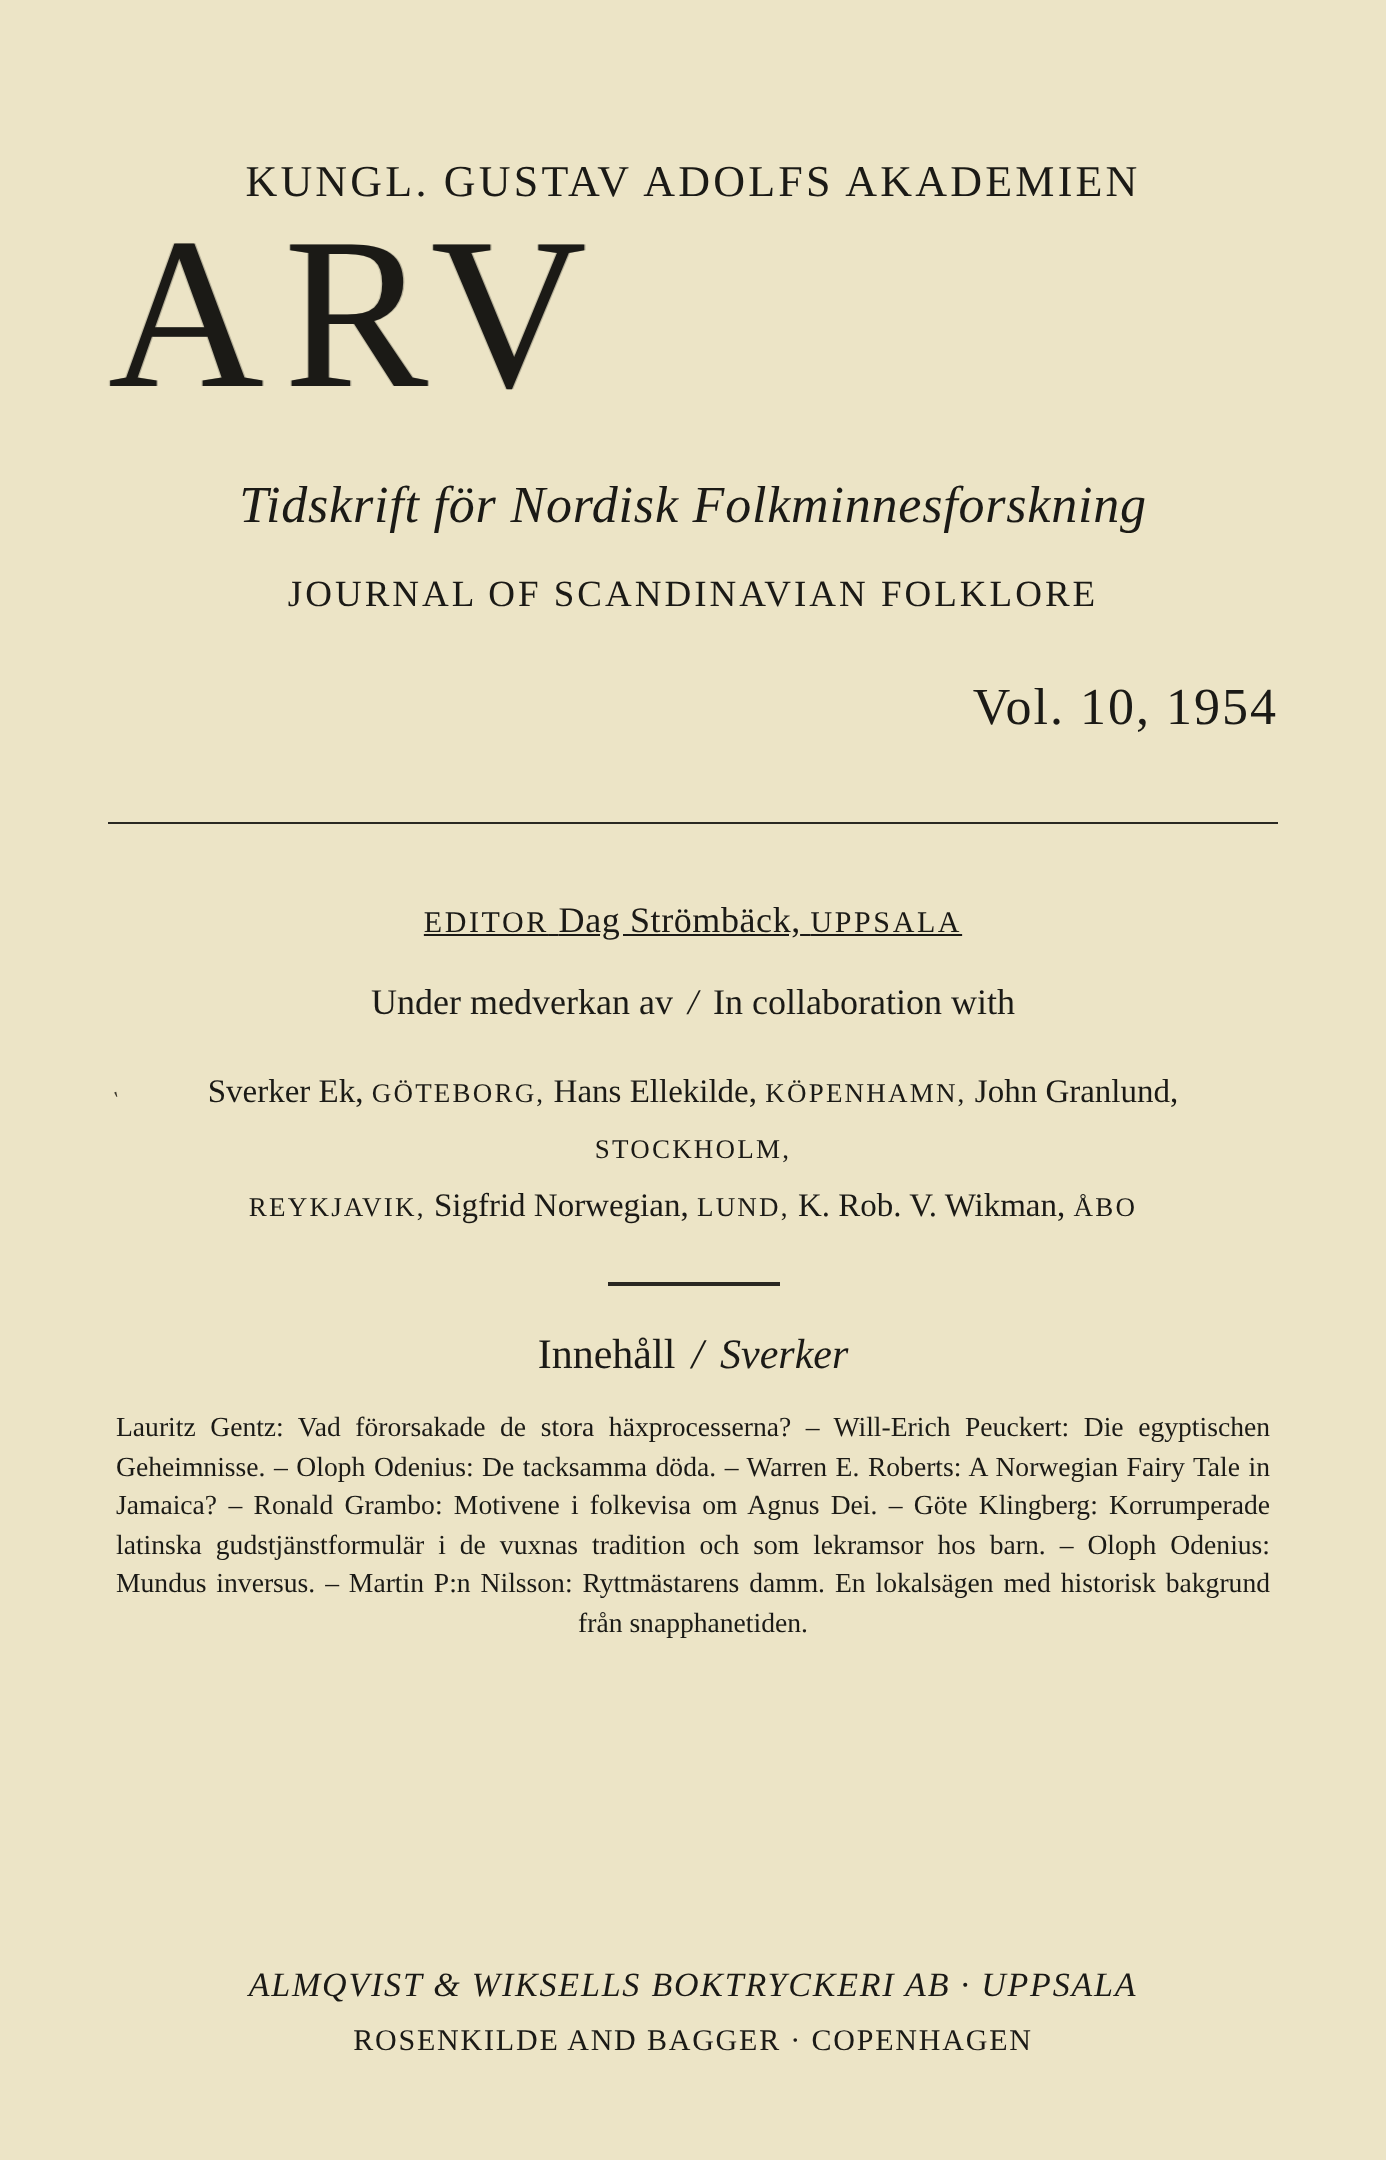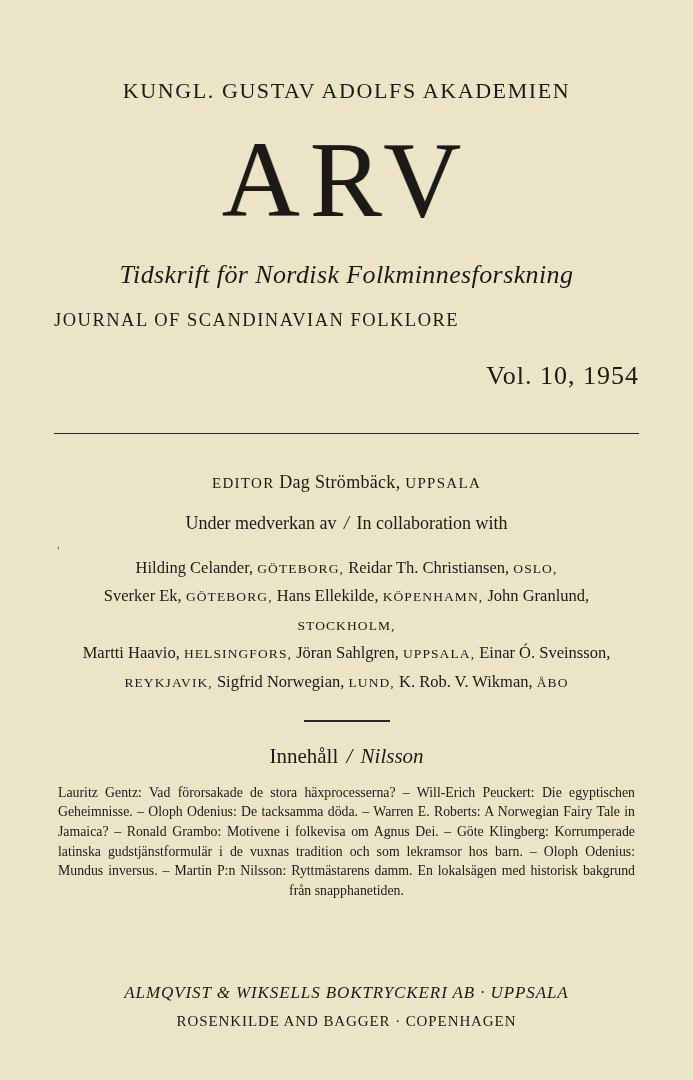--- a/index.html
+++ b/index.html
@@ -25,22 +25,21 @@
   .academy {
     text-align: center;
     margin-top: 78px;
     font-size: 22px;
     letter-spacing: 1.6px;
     font-variant: small-caps;
     text-transform: uppercase;
     font-weight: 400;
   }
   .arv-wrap {
-    text-align: center;
-    margin-top: 22px;
+    text-align: left;
   }
   .arv {
     font-family: "Liberation Serif", serif;
     font-size: 108px;
     letter-spacing: 10px;
     line-height: 1;
     font-weight: 400;
     color: #1b1a16;
     display: inline-block;
     text-shadow:
@@ -48,20 +47,21 @@
       -0.6px 0 0 rgba(27,26,22,0.18);
   }
   .subtitle-it {
     text-align: center;
     margin-top: 26px;
     font-size: 26px;
     font-style: italic;
     letter-spacing: 0.4px;
   }
   .subtitle-en {
+    text-align: center;
     margin-top: 20px;
     font-size: 18.5px;
     letter-spacing: 1.5px;
     text-transform: uppercase;
   }
   .volume {
     text-align: right;
     margin-top: 30px;
     font-size: 26px;
     letter-spacing: 1px;
@@ -70,20 +70,21 @@
     border: none;
     border-top: 1.4px solid #2a2822;
     margin: 42px 0 0 0;
     width: 100%;
   }
   .editor {
     text-align: center;
     margin-top: 38px;
     font-size: 18px;
     letter-spacing: 0.3px;
+    text-decoration: underline;
   }
   .smallcaps {
     font-size: 15px;
     letter-spacing: 1.3px;
     text-transform: uppercase;
   }
   .collab {
     text-align: center;
     margin-top: 20px;
     font-size: 18px;
@@ -182,56 +183,43 @@
     <span class="smallcaps">UPPSALA</span>
   </div>
 
   <div class="collab">
     <span>Under medverkan av</span>
     <span class="slash">/</span>
     <span class="it">In collaboration with</span>
   </div>
 
   <div class="board">
-    <div>
-      <span>Hilding Celander,</span>
-      <span class="sc">GÖTEBORG,</span>
-      <span>Reidar Th. Christiansen,</span>
-      <span class="sc">OSLO,</span>
-    </div>
     <div>
       <span>Sverker Ek,</span>
       <span class="sc">GÖTEBORG,</span>
       <span>Hans Ellekilde,</span>
       <span class="sc">KÖPENHAMN,</span>
       <span>John Granlund,</span>
       <span class="sc">STOCKHOLM,</span>
     </div>
     <div>
-      <span>Martti Haavio,</span>
-      <span class="sc">HELSINGFORS,</span>
-      <span>Jöran Sahlgren,</span>
-      <span class="sc">UPPSALA,</span>
-      <span>Einar Ó. Sveinsson,</span>
-    </div>
-    <div>
       <span class="sc">REYKJAVIK,</span>
       <span>Sigfrid Norwegian,</span>
       <span class="sc">LUND,</span>
       <span>K. Rob. V. Wikman,</span>
       <span class="sc">ÅBO</span>
     </div>
   </div>
 
   <hr class="rule-short">
 
   <div class="contents-head">
     <span>Innehåll</span>
     <span class="slash">/</span>
-    <span class="it">Nilsson</span>
+    <span class="it">Sverker</span>
   </div>
 
   <div class="contents-body">Lauritz Gentz: Vad förorsakade de stora häxprocesserna? – Will-Erich Peuckert: Die egyptischen Geheimnisse. – Oloph Odenius: De tacksamma döda. – Warren E. Roberts: A Norwegian Fairy Tale in Jamaica? – Ronald Grambo: Motivene i folkevisa om Agnus Dei. – Göte Klingberg: Korrumperade latinska gudstjänstformulär i de vuxnas tradition och som lekramsor hos barn. – Oloph Odenius: Mundus inversus. – Martin P:n Nilsson: Ryttmästarens damm. En lokalsägen med historisk bakgrund från snapphanetiden.</div>
 
   <div class="publisher">
     <div class="pub-line1">ALMQVIST &amp; WIKSELLS BOKTRYCKERI AB · UPPSALA</div>
     <div class="pub-line2">ROSENKILDE AND BAGGER · COPENHAGEN</div>
   </div>
 
 </div>

